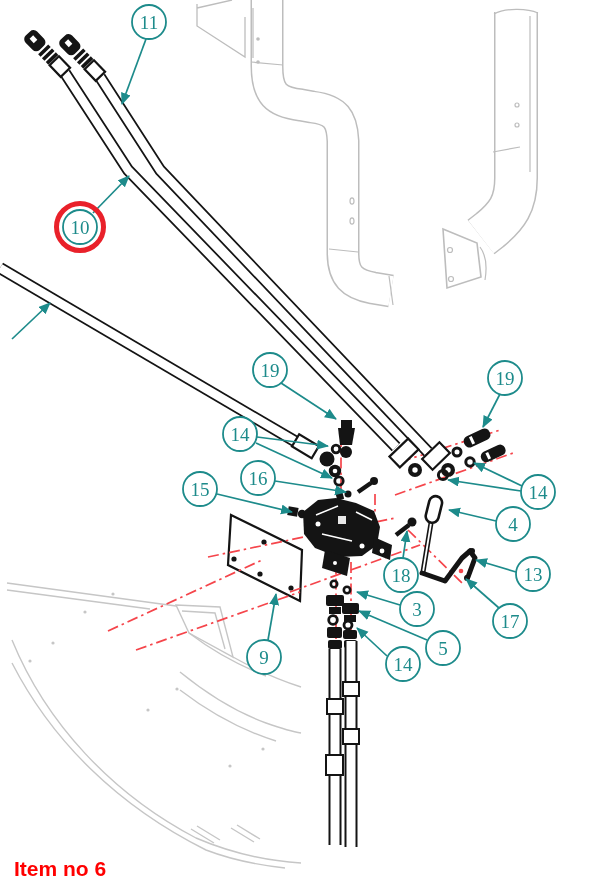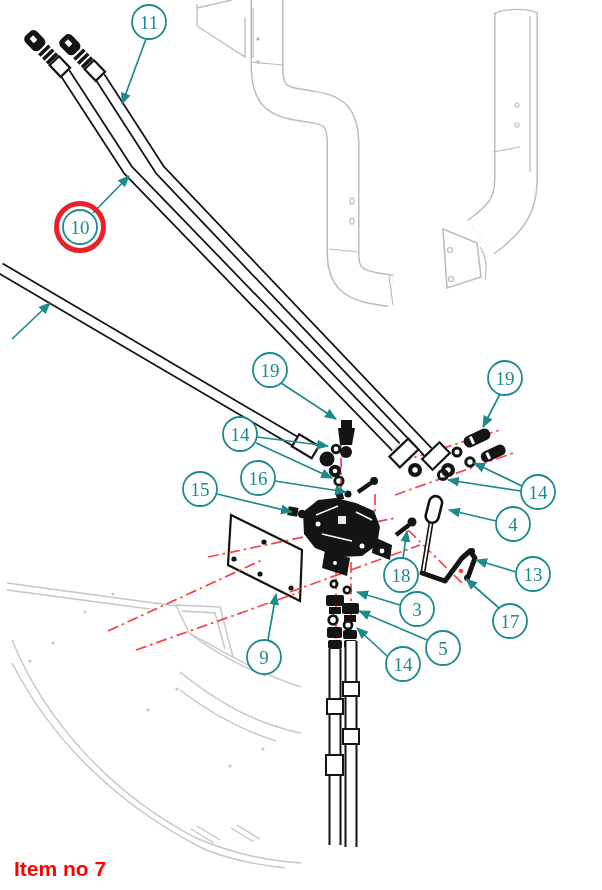--- a/index.html
+++ b/index.html
@@ -303,13 +303,13 @@
       </g>
       <g>
         <line x1="268" y1="640" x2="276" y2="594" stroke="#1d8b8b" stroke-width="1.7" marker-end="url(#arrow)"></line>
         <circle cx="264" cy="657" r="17" fill="#ffffff" stroke="#1d8b8b" stroke-width="1.8"></circle>
         <text x="264" y="663.5" text-anchor="middle" font-size="19" fill="#1d8b8b">9</text>
       </g>
       <line x1="12" y1="339" x2="50" y2="303" stroke="#1d8b8b" stroke-width="1.7" marker-end="url(#arrow)"></line>
     </g>
 </svg>
 
-<div class="footer-label">Item no 7</div>
+<div class="footer-label">Item no 6</div>
 
 </body></html>

